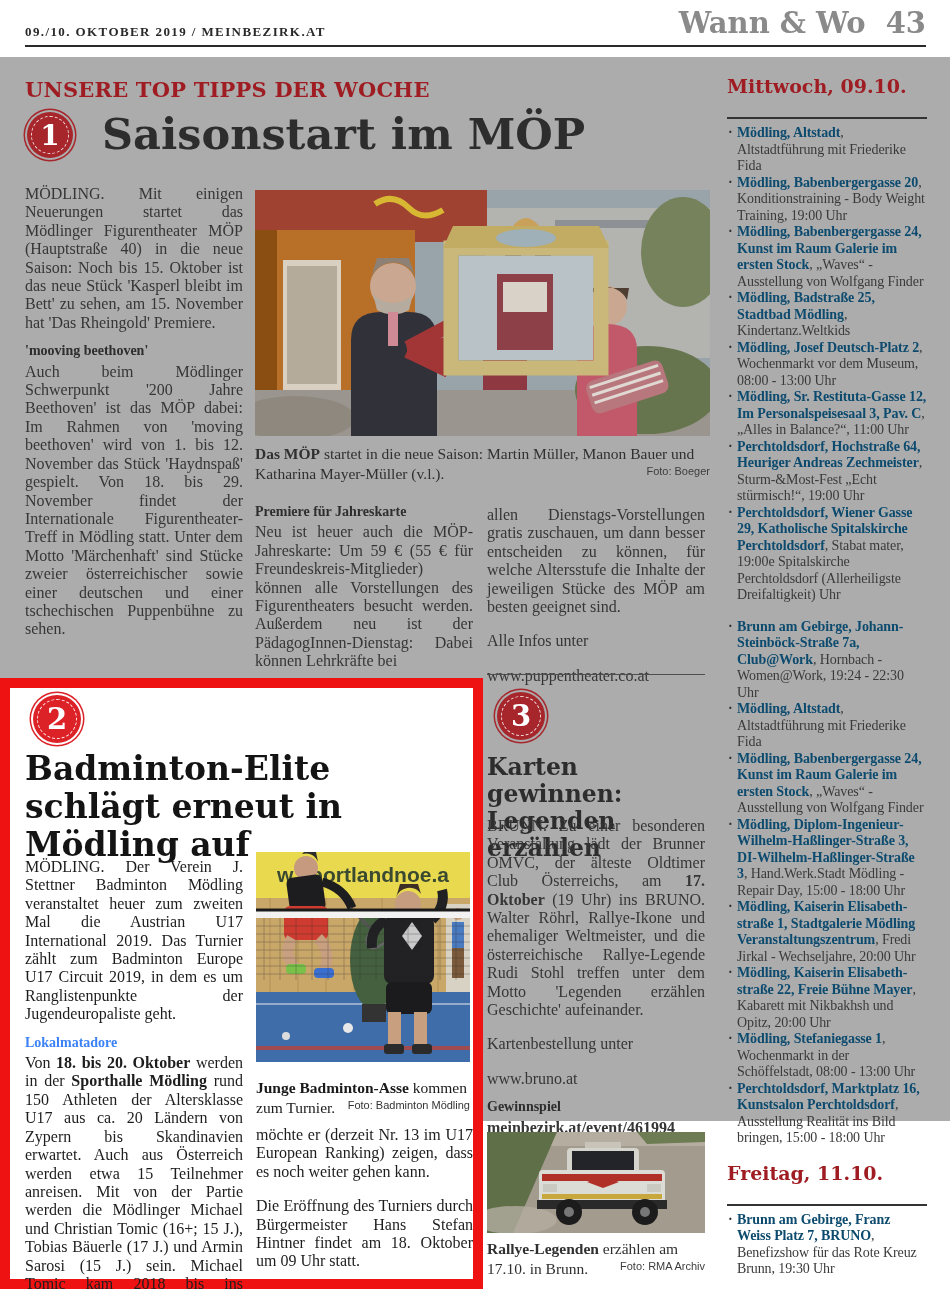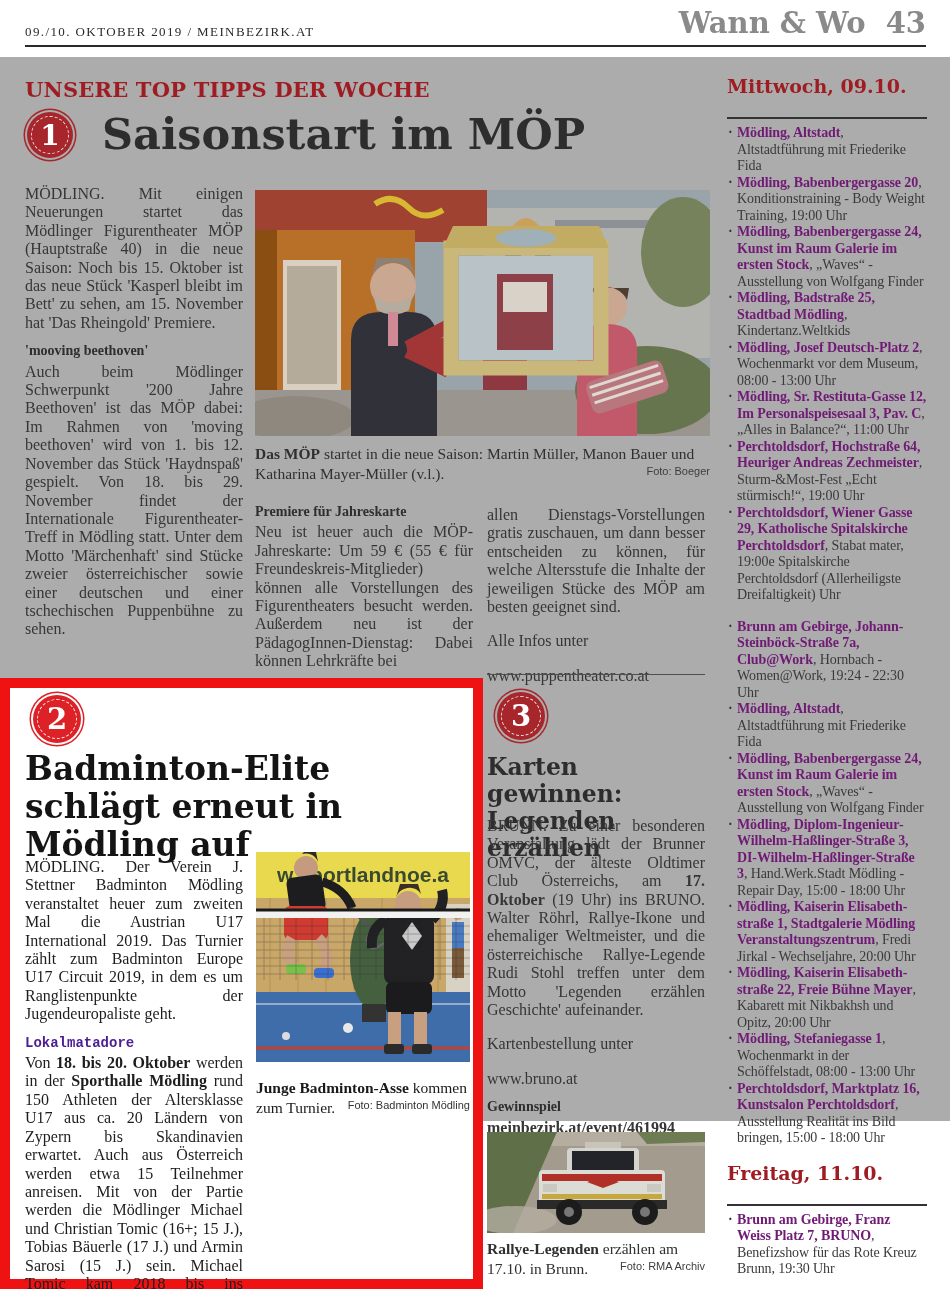--- a/index.html
+++ b/index.html
@@ -3,21 +3,21 @@
 <meta charset="utf-8">
 <style>
   * { margin:0; padding:0; box-sizing:border-box; }
   html,body { background:#ffffff; }
   body { width:950px; height:1289px; position:relative; overflow:hidden;
          font-family:"Liberation Serif","DejaVu Serif",serif; }
   .page { position:absolute; inset:0; background:#ffffff; }
 
   
   .hdr-left { position:absolute; left:25px; top:24px; font-size:13px; letter-spacing:1.4px;
-              color:#2a2a2a; font-weight:400; }
+              color:#2a2a2a; font-weight:700; }
   .hdr-right { position:absolute; right:24px; top:6px; font-family:"DejaVu Serif",serif;
                font-weight:bold; font-size:29px; color:#8a8a8a; }
   .hdr-right .pgnum { margin-left:20px; }
   .hdr-rule { position:absolute; left:25px; right:24px; top:45px; height:2px; background:#2a2a2a; }
 
   
   .gray { position:absolute; left:0; top:57px; width:950px; height:1064px; background:#acacac; }
   .abs { position:absolute; }
 
   .kicker { left:25px; top:20px; font-family:"DejaVu Serif",serif; font-weight:bold;
@@ -50,32 +50,32 @@
 
   
   .sidebar { left:727px; top:18px; width:200px; }
   .day h3 { font-family:"DejaVu Serif",serif; font-weight:bold; font-size:19px; color:#9e1c22;
             padding-bottom:20px; border-bottom:2px solid #333; margin-bottom:6px; }
   .day { margin-bottom:15px; }
   .day ul { list-style:none; }
   .day li { position:relative; padding-left:10px; font-size:14px; line-height:16.5px;
             color:#3a3a3a; letter-spacing:-0.1px; }
   .day li::before { content:"·"; position:absolute; left:1px; top:0; font-weight:bold; color:#333; }
-  .day li b { color:#701a75; }
+  .day li b { color:#0c4a6e; }
 
   
   .hibox { position:absolute; left:0; top:678px; width:483px; height:611px;
            border:10px solid #ee1212; background:#ffffff; }
   .hibox .inner { position:relative; width:463px; height:591px; }
   .t2 { position:absolute; left:15px; top:62px; width:450px; font-family:"DejaVu Serif",serif;
         font-weight:bold; font-size:33px; line-height:38px; color:#141414; }
   .hibox .col { color:#1d1d1d; }
   .hibox .caption { color:#1a1a1a; }
   .hibox .caption .credit { color:#333; }
-  .hibox .subhead { color:#4c1d95;font-family:Liberation Mono, monospace; }
+  .hibox .subhead { color:#3b82f6; }
 
   svg { display:block; }
   .boldlink { font-weight:bold; text-align:left; }
 </style>
 </head>
 <body>
 
 <div class="page">
 
   <div class="hdr-left">09./10. OKTOBER 2019 / MEINBEZIRK.AT</div>
@@ -299,16 +299,20 @@
         </g>
         <circle cx="92" cy="176" r="5" fill="#e8e8e8"></circle>
         <circle cx="30" cy="184" r="4" fill="#dcdcdc"></circle>
       </svg>
 
       <div class="caption" style="left:246px; top:390px; width:214px;">
         <span class="b">Junge Badminton-Asse</span><span> kommen zum Turnier.</span>
         <span class="credit">Foto: Badminton Mödling</span>
       </div>
 
+      <div class="col" style="position:absolute; left:246px; top:438px; width:217px;">
+        <p>möchte er (derzeit Nr. 13 im U17 European Ranking) zeigen, dass es noch weiter gehen kann.</p>
+        <p>Die Eröffnung des Turniers durch Bürgermeister Hans Stefan Hintner findet am 18. Oktober um 09 Uhr statt.</p>
+      </div>
     </div>
   </div>
 
 </div>
 
 </body></html>

